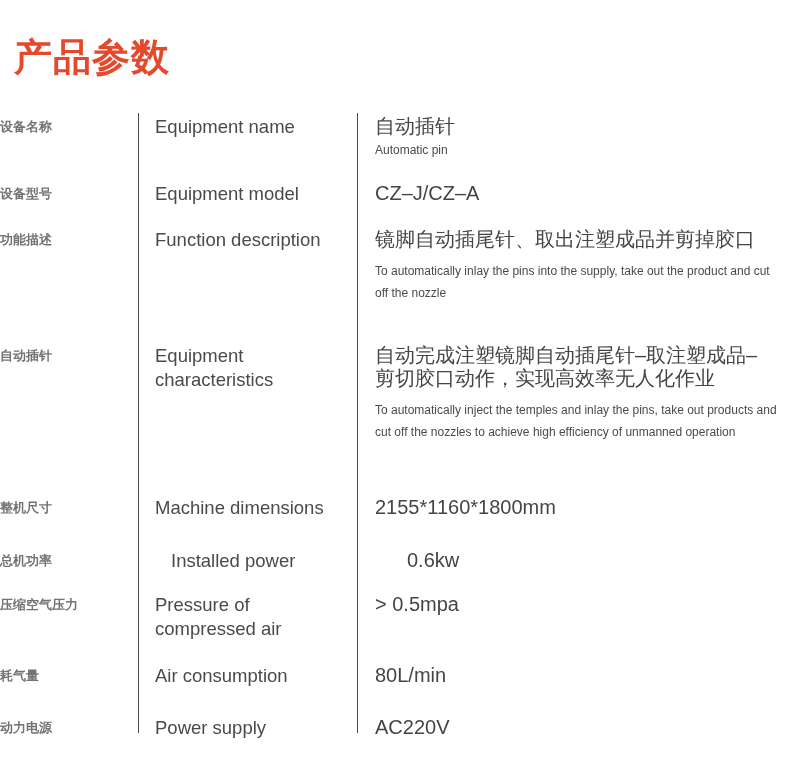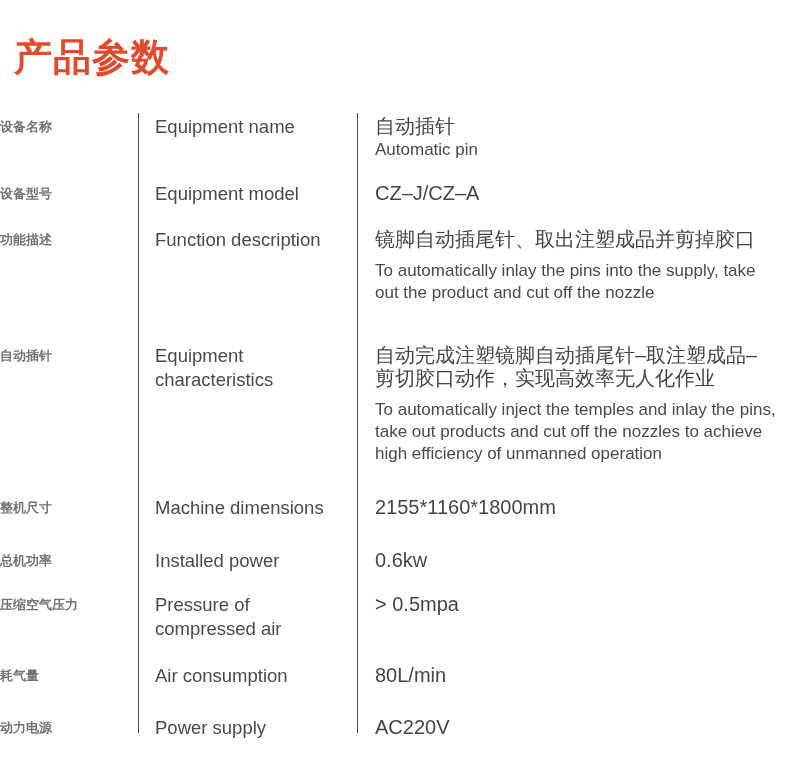--- a/index.html
+++ b/index.html
@@ -41,21 +41,21 @@
   .spec-row {
     display: grid;
     grid-template-columns: 138px 219px 1fr;
     align-items: start;
   }
   .r1 { height: 55px;  padding-top: 2px;  }
   .r2 { height: 47px;  padding-top: 14px; }
   .r3 { height: 115px; padding-top: 13px; }
   .r4 { height: 150px; padding-top: 14px; }
   .r5 { height: 55px;  padding-top: 16px; }
-  .r6 { height: 53px;  padding-top: 14px; }
+  .r6 { height: 53px;  padding-top: 14px; gap: 16px; }
   .r7 { height: 67px;  padding-top: 5px;  }
   .r8 { height: 50px;  padding-top: 9px;  }
   .r9 { height: 28px;  padding-top: 11px; }
 
   .cell-label-zh {
     padding-right: 4px;
     font-size: 13px;
     line-height: 24px;
     font-weight: 700;
     color: #737373;
@@ -71,21 +71,21 @@
   .cell-value {
     padding-left: 18px;
     padding-right: 13px;
   }
   .value-zh {
     font-size: 20px;
     line-height: 23px;
     color: #454545;
   }
   .value-en {
-    font-size: 17px;
+    font-size: 12px;
     line-height: 22px;
     color: #4a4a4a;
     margin-top: 9px;
   }
   .r1 .value-en { margin-top: 1px; }
   .value-en:empty { margin-top: 0; }
 </style>
 </head>
 <body>
 

